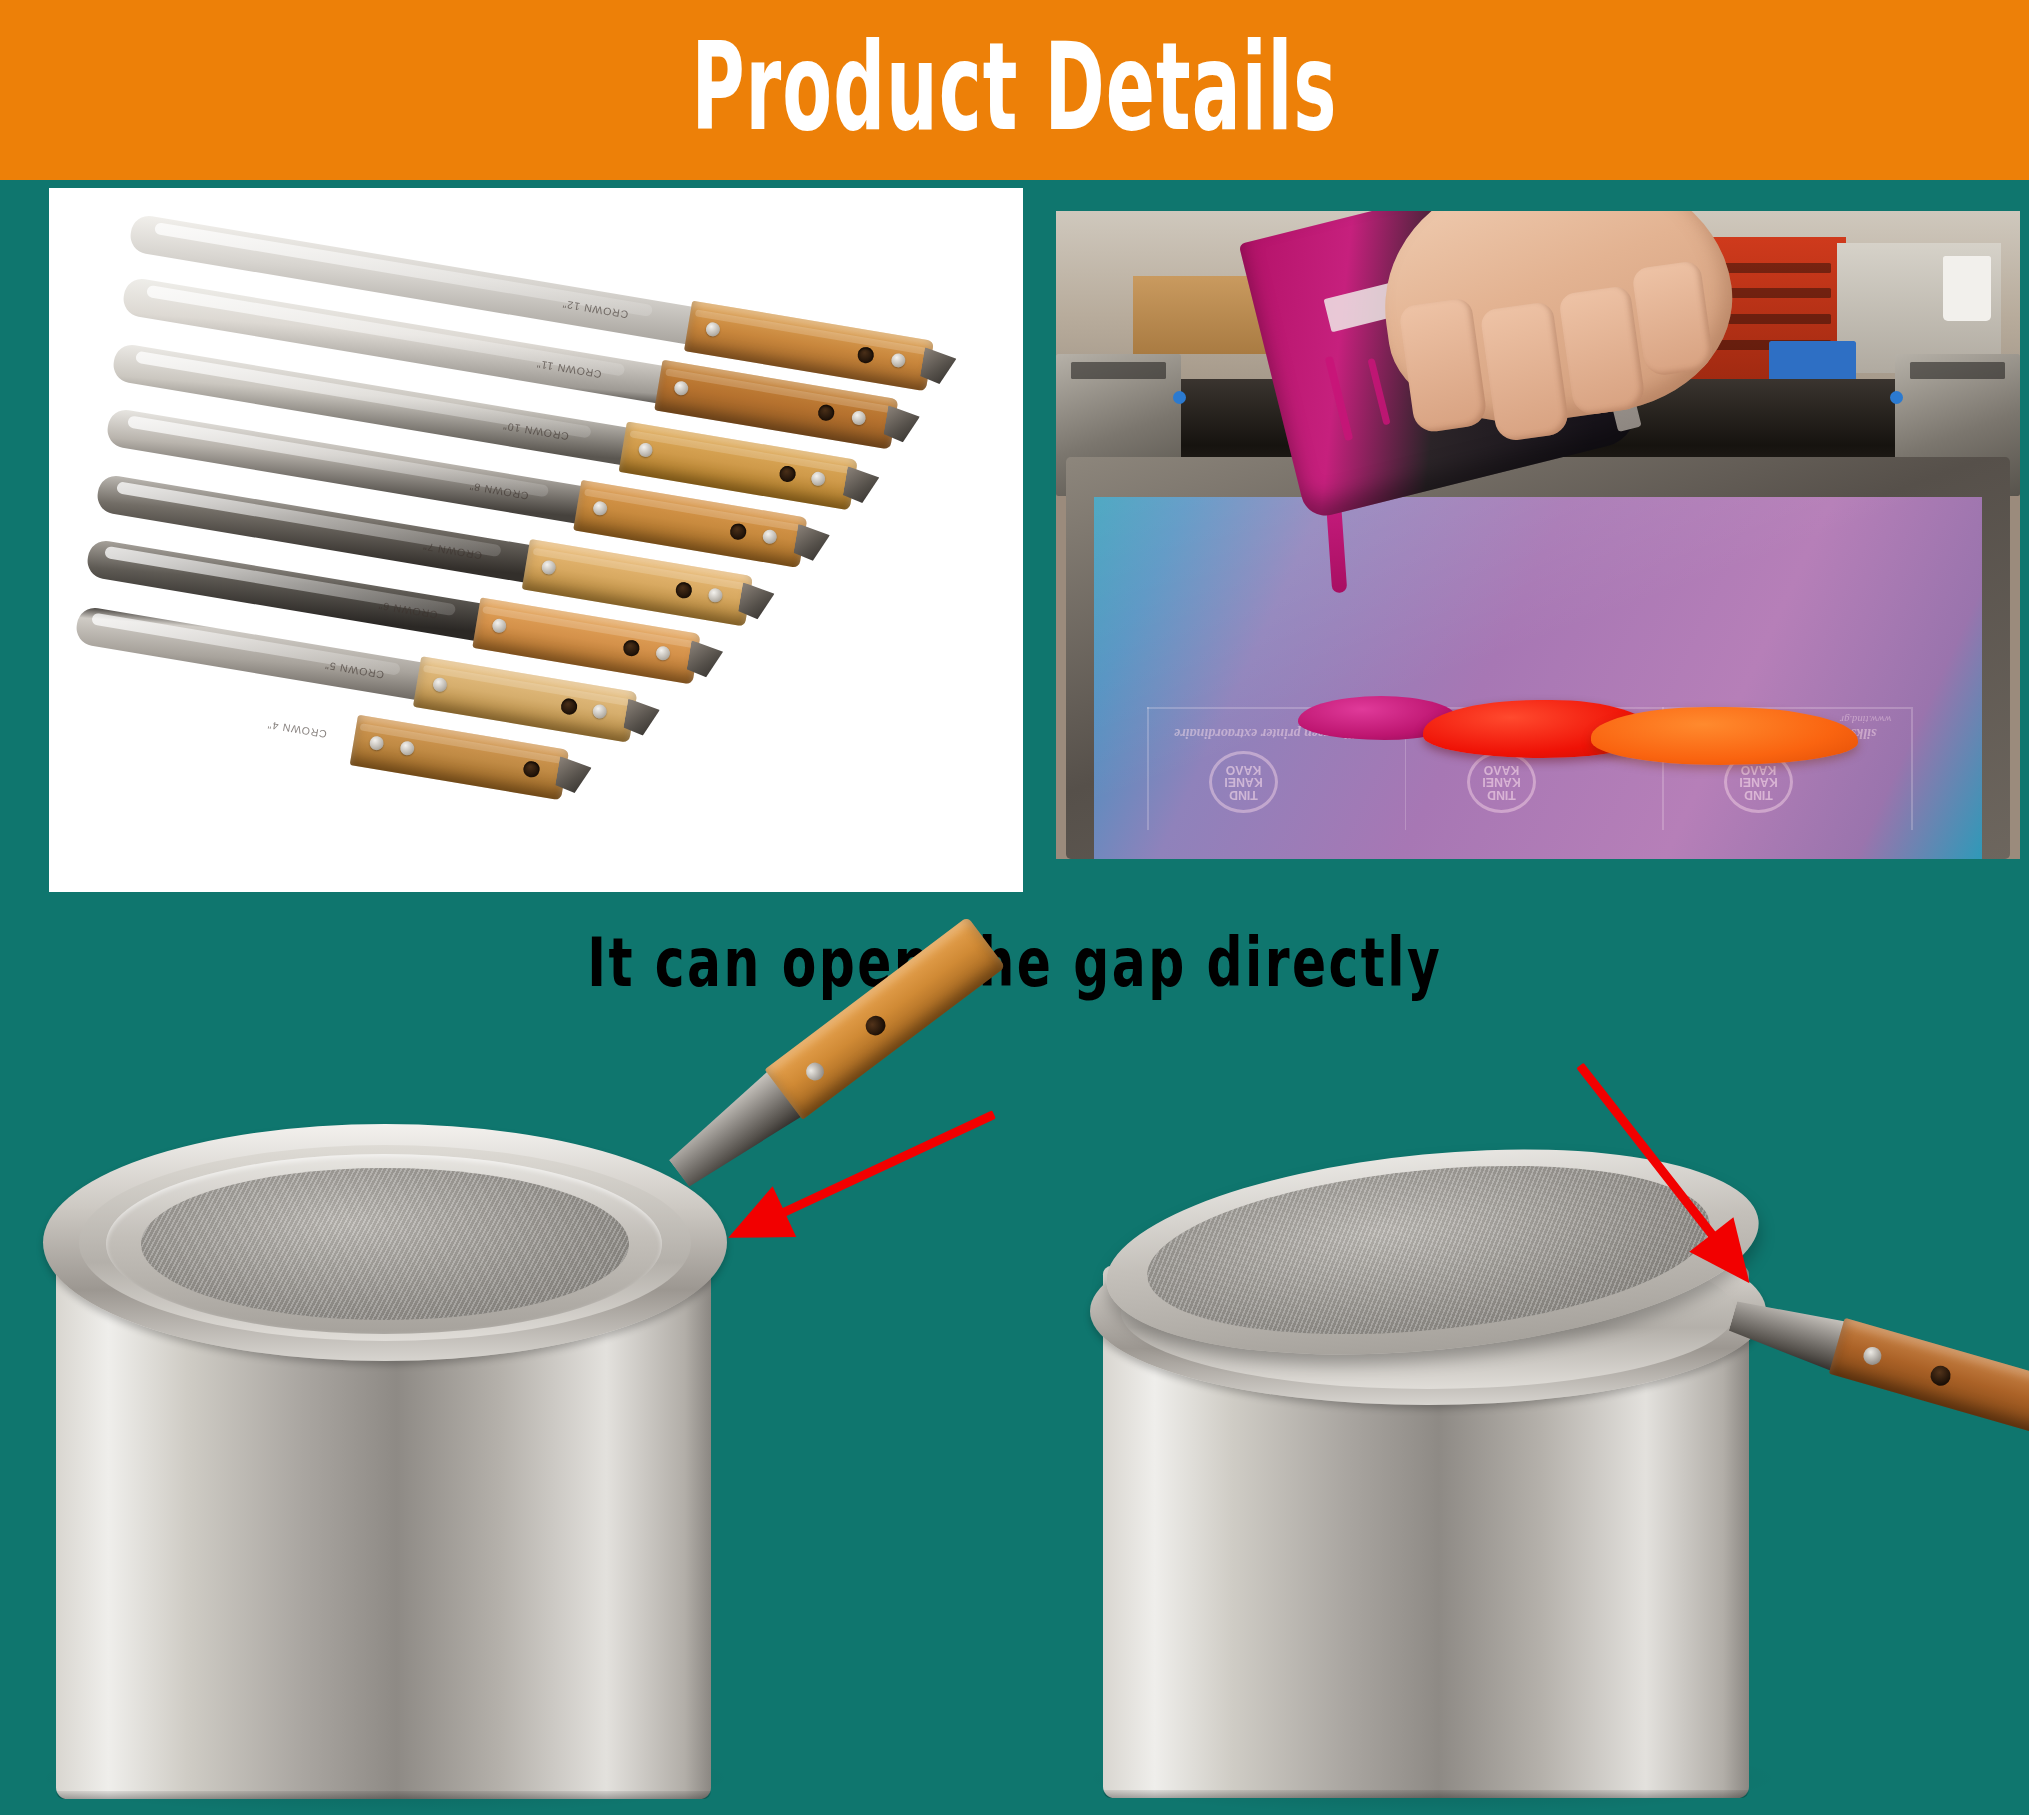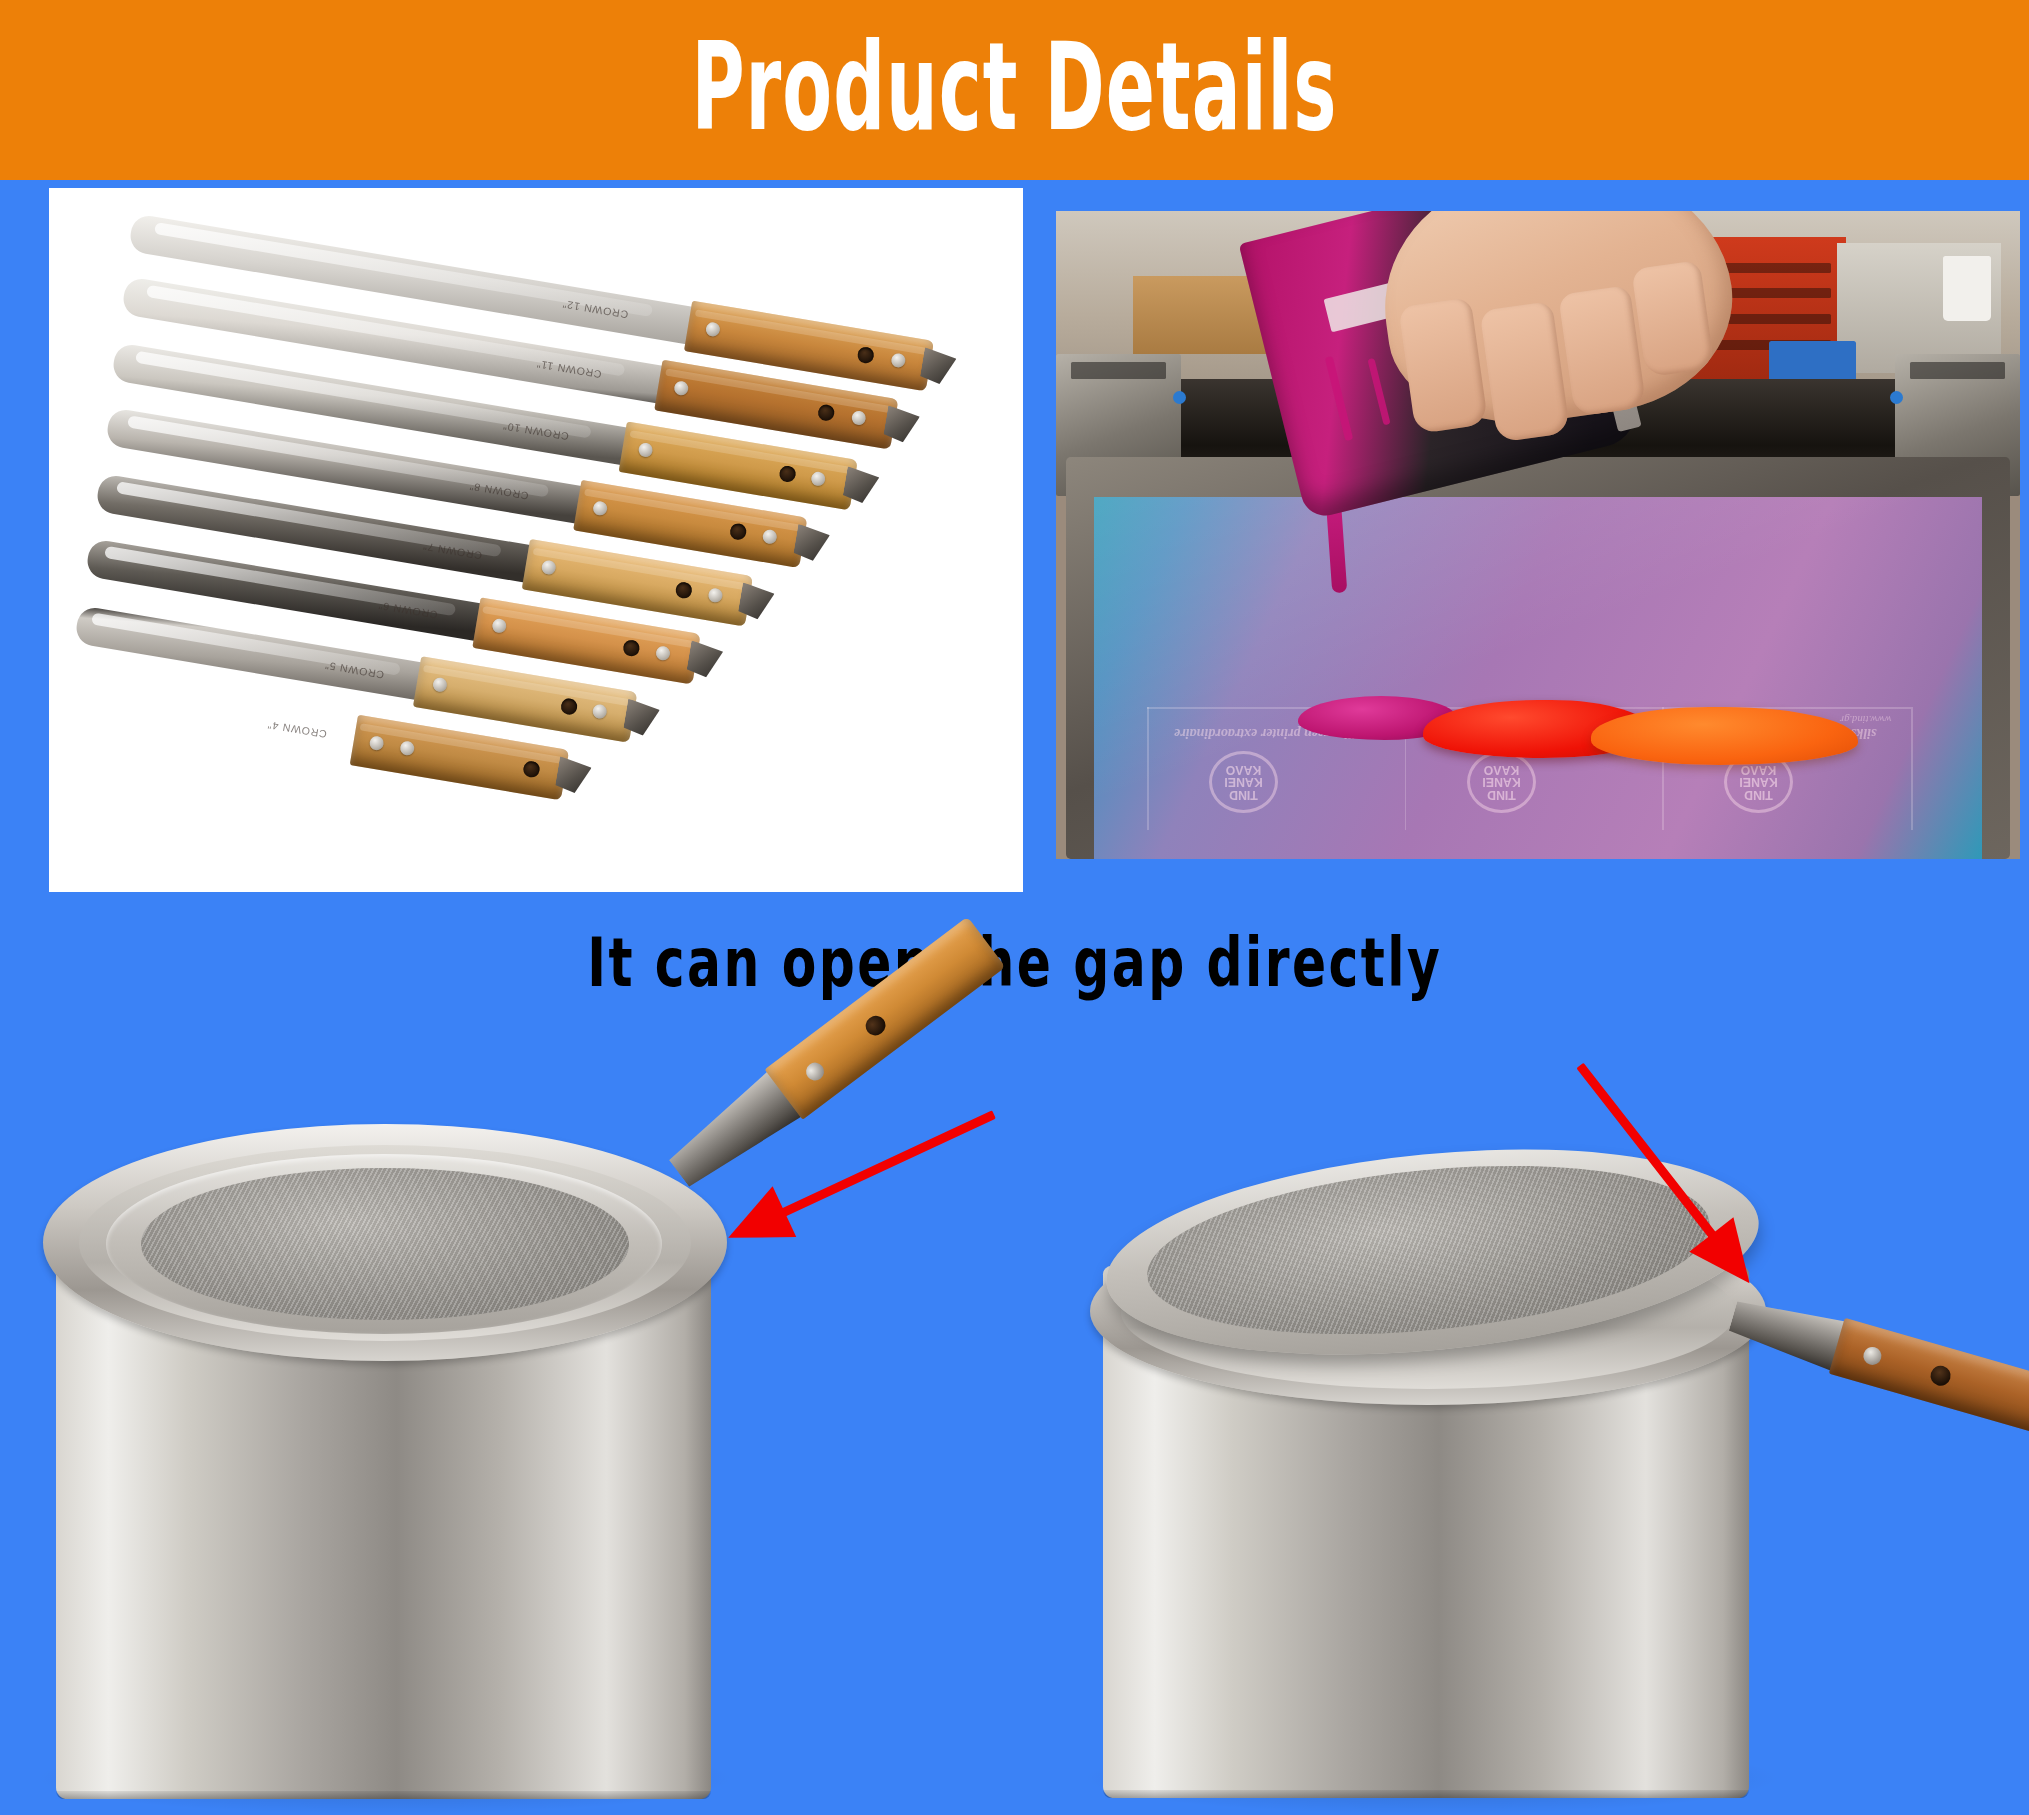--- a/index.html
+++ b/index.html
@@ -2,21 +2,21 @@
 <html style="font-size:13px"><head>
 <meta charset="utf-8">
 <style>
   * { box-sizing: border-box; margin: 0; padding: 0; }
   html, body {
     width: 2029px; height: 1815px;
     background: #ffffff;
     font-family: "Liberation Sans", sans-serif;
     overflow: hidden;
   }
-  #page { position: relative; width: 2029px; height: 1815px; background: #3b82f6; }
+  #page { position: relative; width: 2029px; height: 1815px; background: #0f766e; }
 
   
   #header-band {
     position: absolute; left: 0; top: 0;
     width: 2029px; height: 180px;
     background: #ED8008;
     display: flex; align-items: center; justify-content: center;
   }
   #header-title {
     color: #ffffff;

